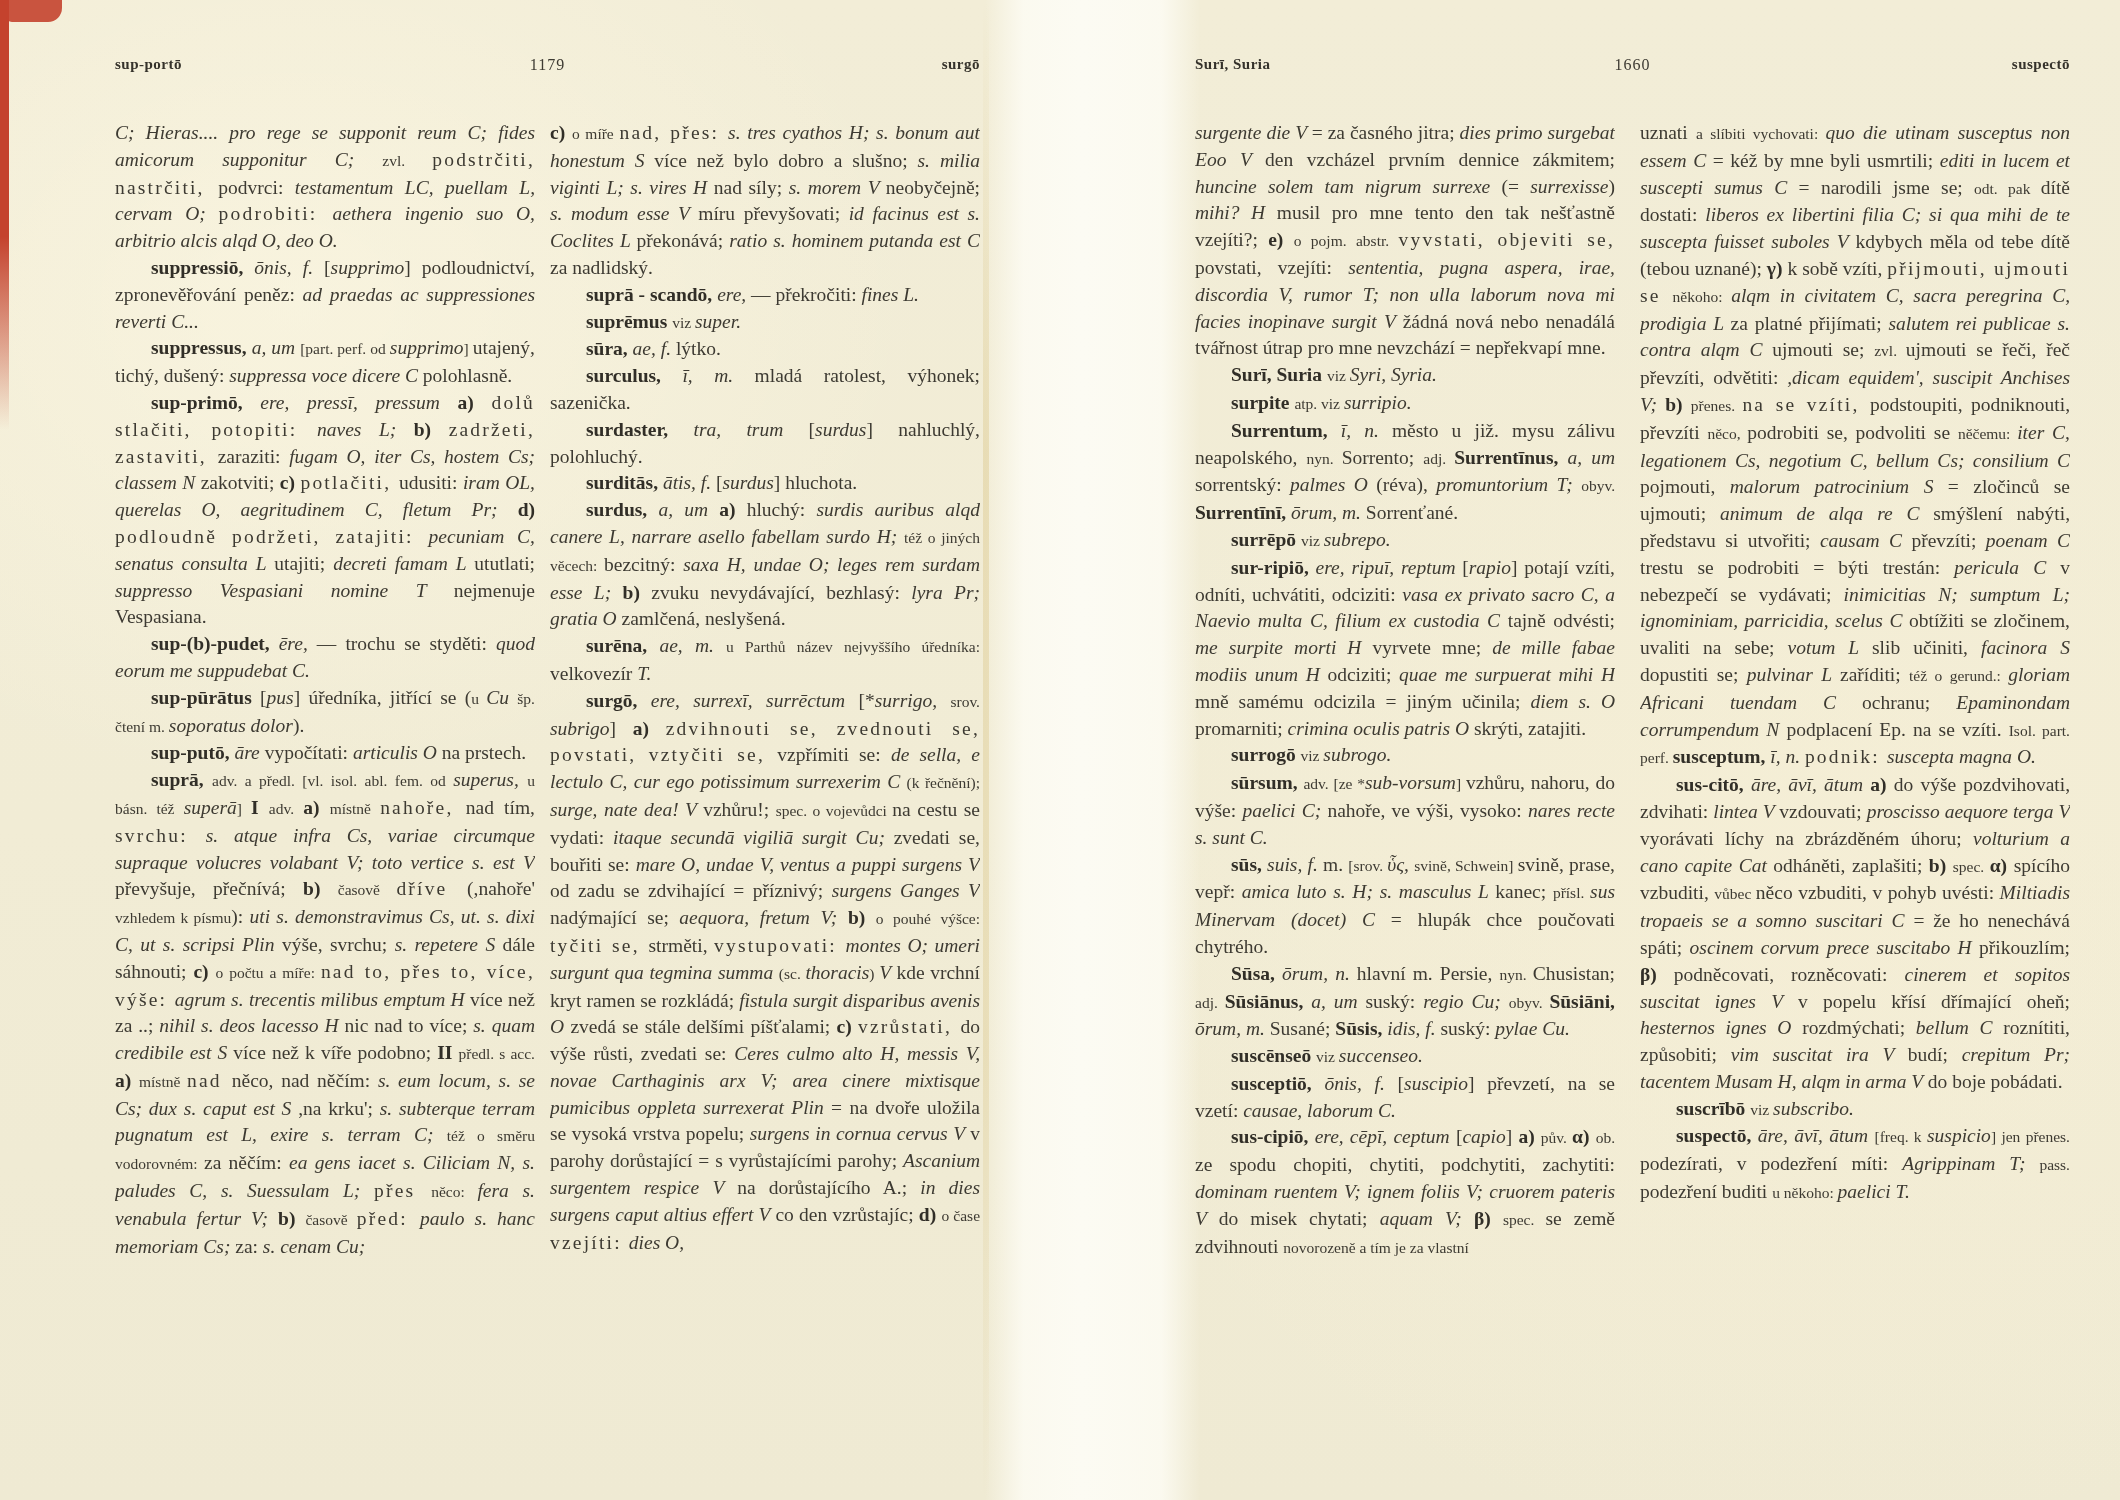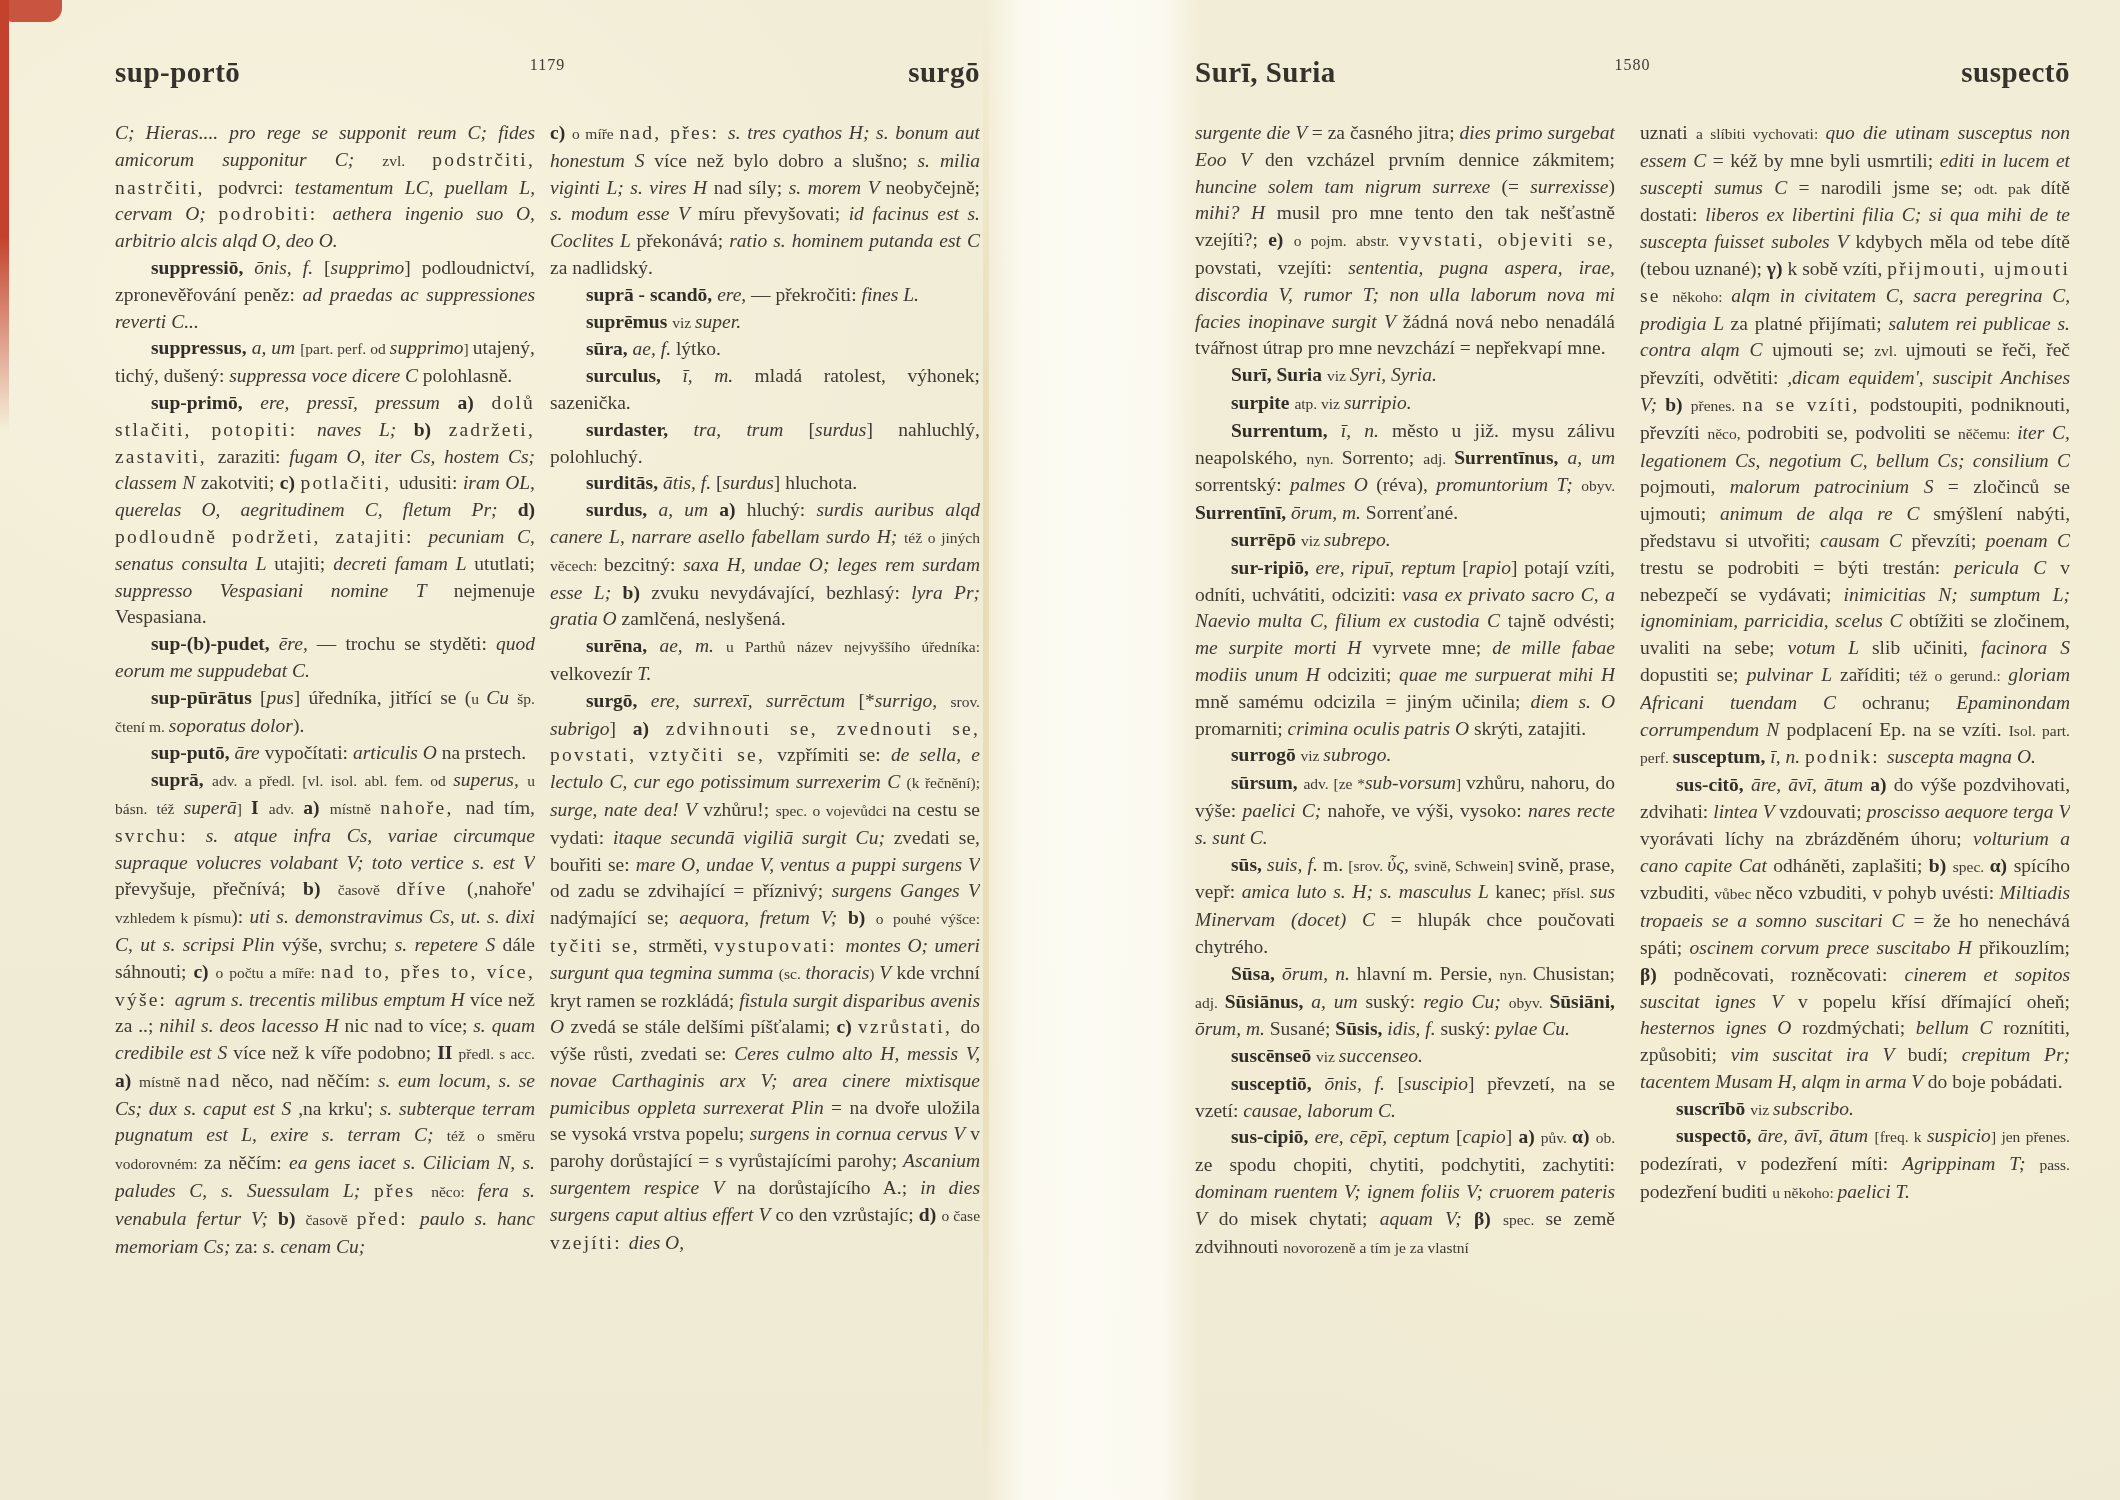--- a/index.html
+++ b/index.html
@@ -37,21 +37,21 @@
     background:#c4422d; border-radius:0 0 14px 6px; opacity:.9;
   }
   .page { position:absolute; top:0; height:1500px; }
   .page-a { left:60px;  width:945px; }
   .page-b { left:1150px; width:940px; }
 
   .page header { position:absolute; top:56px; height:34px; }
   .page-a header { left:55px;  right:25px; }
   .page-b header { left:45px;  right:20px; }
   .running-hw {
-    font-weight:bold; font-size:29px; letter-spacing:.5px; color:#35322b;
+    font-weight:bold; font-size:15px; letter-spacing:.5px; color:#35322b;
   }
   .hw-left  { position:absolute; left:0; top:0; }
   .hw-right { position:absolute; right:0; top:0; }
   .pageno {
     position:absolute; left:50%; transform:translateX(-50%);
     top:0; font-size:16px; color:#3d3a32; letter-spacing:1px;
   }
 
   .col {
     position:absolute; top:120px; width:420px;
@@ -108,21 +108,21 @@
       <p><span class="seg-b">surditās, </span><span class="seg-i">ātis, f. </span><span class="seg-r">[</span><span class="seg-i">surdus</span><span class="seg-r">] hluchota.</span></p>
       <p><span class="seg-b">surdus, </span><span class="seg-i">a, um </span><span class="seg-b">a) </span><span class="seg-r">hluchý: </span><span class="seg-i">surdis auribus alqd canere L, narrare asello fabellam surdo H; </span><span class="seg-s">též o jiných věcech: </span><span class="seg-r">bezcitný: </span><span class="seg-i">saxa H, undae O; leges rem surdam esse L; </span><span class="seg-b">b) </span><span class="seg-r">zvuku nevydávající, bezhlasý: </span><span class="seg-i">lyra Pr; gratia O </span><span class="seg-r">zamlčená, neslyšená.</span></p>
       <p><span class="seg-b">surēna, </span><span class="seg-i">ae, m. </span><span class="seg-s">u Parthů název nejvyššího úředníka: </span><span class="seg-r">velkovezír </span><span class="seg-i">T.</span></p>
       <p><span class="seg-b">surgō, </span><span class="seg-i">ere, surrexī, surrēctum </span><span class="seg-r">[*</span><span class="seg-i">surrigo, </span><span class="seg-s">srov. </span><span class="seg-i">subrigo</span><span class="seg-r">] </span><span class="seg-b">a) </span><span class="seg-g">zdvihnouti se, zvednouti se, povstati, vztyčiti se, </span><span class="seg-r">vzpřímiti se: </span><span class="seg-i">de sella, e lectulo C, cur ego potissimum surrexerim C </span><span class="seg-s">(k řečnění); </span><span class="seg-i">surge, nate dea! V </span><span class="seg-r">vzhůru!; </span><span class="seg-s">spec. o vojevůdci </span><span class="seg-r">na cestu se vydati: </span><span class="seg-i">itaque secundā vigiliā surgit Cu; </span><span class="seg-r">zvedati se, bouřiti se: </span><span class="seg-i">mare O, undae V, ventus a puppi surgens V </span><span class="seg-r">od zadu se zdvihající = příznivý; </span><span class="seg-i">surgens Ganges V </span><span class="seg-r">nadýmající se; </span><span class="seg-i">aequora, fretum V; </span><span class="seg-b">b) </span><span class="seg-s">o pouhé výšce: </span><span class="seg-g">tyčiti se, </span><span class="seg-r">strměti, </span><span class="seg-g">vystupovati: </span><span class="seg-i">montes O; umeri surgunt qua tegmina summa </span><span class="seg-s">(sc. </span><span class="seg-i">thoracis</span><span class="seg-s">) </span><span class="seg-i">V </span><span class="seg-r">kde vrchní kryt ramen se rozkládá; </span><span class="seg-i">fistula surgit disparibus avenis O </span><span class="seg-r">zvedá se stále delšími píšťalami; </span><span class="seg-b">c) </span><span class="seg-g">vzrůstati, </span><span class="seg-r">do výše růsti, zvedati se: </span><span class="seg-i">Ceres culmo alto H, messis V, novae Carthaginis arx V; area cinere mixtisque pumicibus oppleta surrexerat Plin </span><span class="seg-r">= na dvoře uložila se vysoká vrstva popelu; </span><span class="seg-i">surgens in cornua cervus V </span><span class="seg-r">v parohy dorůstající = s vyrůstajícími parohy; </span><span class="seg-i">Ascanium surgentem respice V </span><span class="seg-r">na dorůstajícího A.; </span><span class="seg-i">in dies surgens caput altius effert V </span><span class="seg-r">co den vzrůstajíc; </span><span class="seg-b">d) </span><span class="seg-s">o čase </span><span class="seg-g">vzejíti: </span><span class="seg-i">dies O,</span></p>
     </div>
 </section>
 
 <section class="page page-b">
   <header>
     <span class="running-hw hw-left">Surī, Suria</span>
-    <span class="pageno">1580</span>
+    <span class="pageno">1660</span>
     <span class="running-hw hw-right">suspectō</span>
   </header>
   <div class="col col1">
       <p class="cont"><span class="seg-i">surgente die V </span><span class="seg-r">= za časného jitra; </span><span class="seg-i">dies primo surgebat Eoo V </span><span class="seg-r">den vzcházel prvním dennice zákmitem; </span><span class="seg-i">huncine solem tam nigrum surrexe </span><span class="seg-r">(= </span><span class="seg-i">surrexisse</span><span class="seg-r">) </span><span class="seg-i">mihi? H </span><span class="seg-r">musil pro mne tento den tak nešťastně vzejíti?; </span><span class="seg-b">e) </span><span class="seg-s">o pojm. abstr. </span><span class="seg-g">vyvstati, objeviti se, </span><span class="seg-r">povstati, vzejíti: </span><span class="seg-i">sententia, pugna aspera, irae, discordia V, rumor T; non ulla laborum nova mi facies inopinave surgit V </span><span class="seg-r">žádná nová nebo nenadálá tvářnost útrap pro mne nevzchází = nepřekvapí mne.</span></p>
       <p><span class="seg-b">Surī, Suria </span><span class="seg-s">viz </span><span class="seg-i">Syri, Syria.</span></p>
       <p><span class="seg-b">surpite </span><span class="seg-s">atp. viz </span><span class="seg-i">surripio.</span></p>
       <p><span class="seg-b">Surrentum, </span><span class="seg-i">ī, n. </span><span class="seg-r">město u již. mysu zálivu neapolského, </span><span class="seg-s">nyn. </span><span class="seg-r">Sorrento; </span><span class="seg-s">adj. </span><span class="seg-b">Surrentīnus, </span><span class="seg-i">a, um </span><span class="seg-r">sorrentský: </span><span class="seg-i">palmes O </span><span class="seg-r">(réva), </span><span class="seg-i">promuntorium T; </span><span class="seg-s">obyv. </span><span class="seg-b">Surrentīnī, </span><span class="seg-i">ōrum, m. </span><span class="seg-r">Sorrenťané.</span></p>
       <p><span class="seg-b">surrēpō </span><span class="seg-s">viz </span><span class="seg-i">subrepo.</span></p>
       <p><span class="seg-b">sur-ripiō, </span><span class="seg-i">ere, ripuī, reptum </span><span class="seg-r">[</span><span class="seg-i">rapio</span><span class="seg-r">] potají vzíti, odníti, uchvátiti, odciziti: </span><span class="seg-i">vasa ex privato sacro C, a Naevio multa C, filium ex custodia C </span><span class="seg-r">tajně odvésti; </span><span class="seg-i">me surpite morti H </span><span class="seg-r">vyrvete mne; </span><span class="seg-i">de mille fabae modiis unum H </span><span class="seg-r">odciziti; </span><span class="seg-i">quae me surpuerat mihi H </span><span class="seg-r">mně samému odcizila = jiným učinila; </span><span class="seg-i">diem s. O </span><span class="seg-r">promarniti; </span><span class="seg-i">crimina oculis patris O </span><span class="seg-r">skrýti, zatajiti.</span></p>
       <p><span class="seg-b">surrogō </span><span class="seg-s">viz </span><span class="seg-i">subrogo.</span></p>

